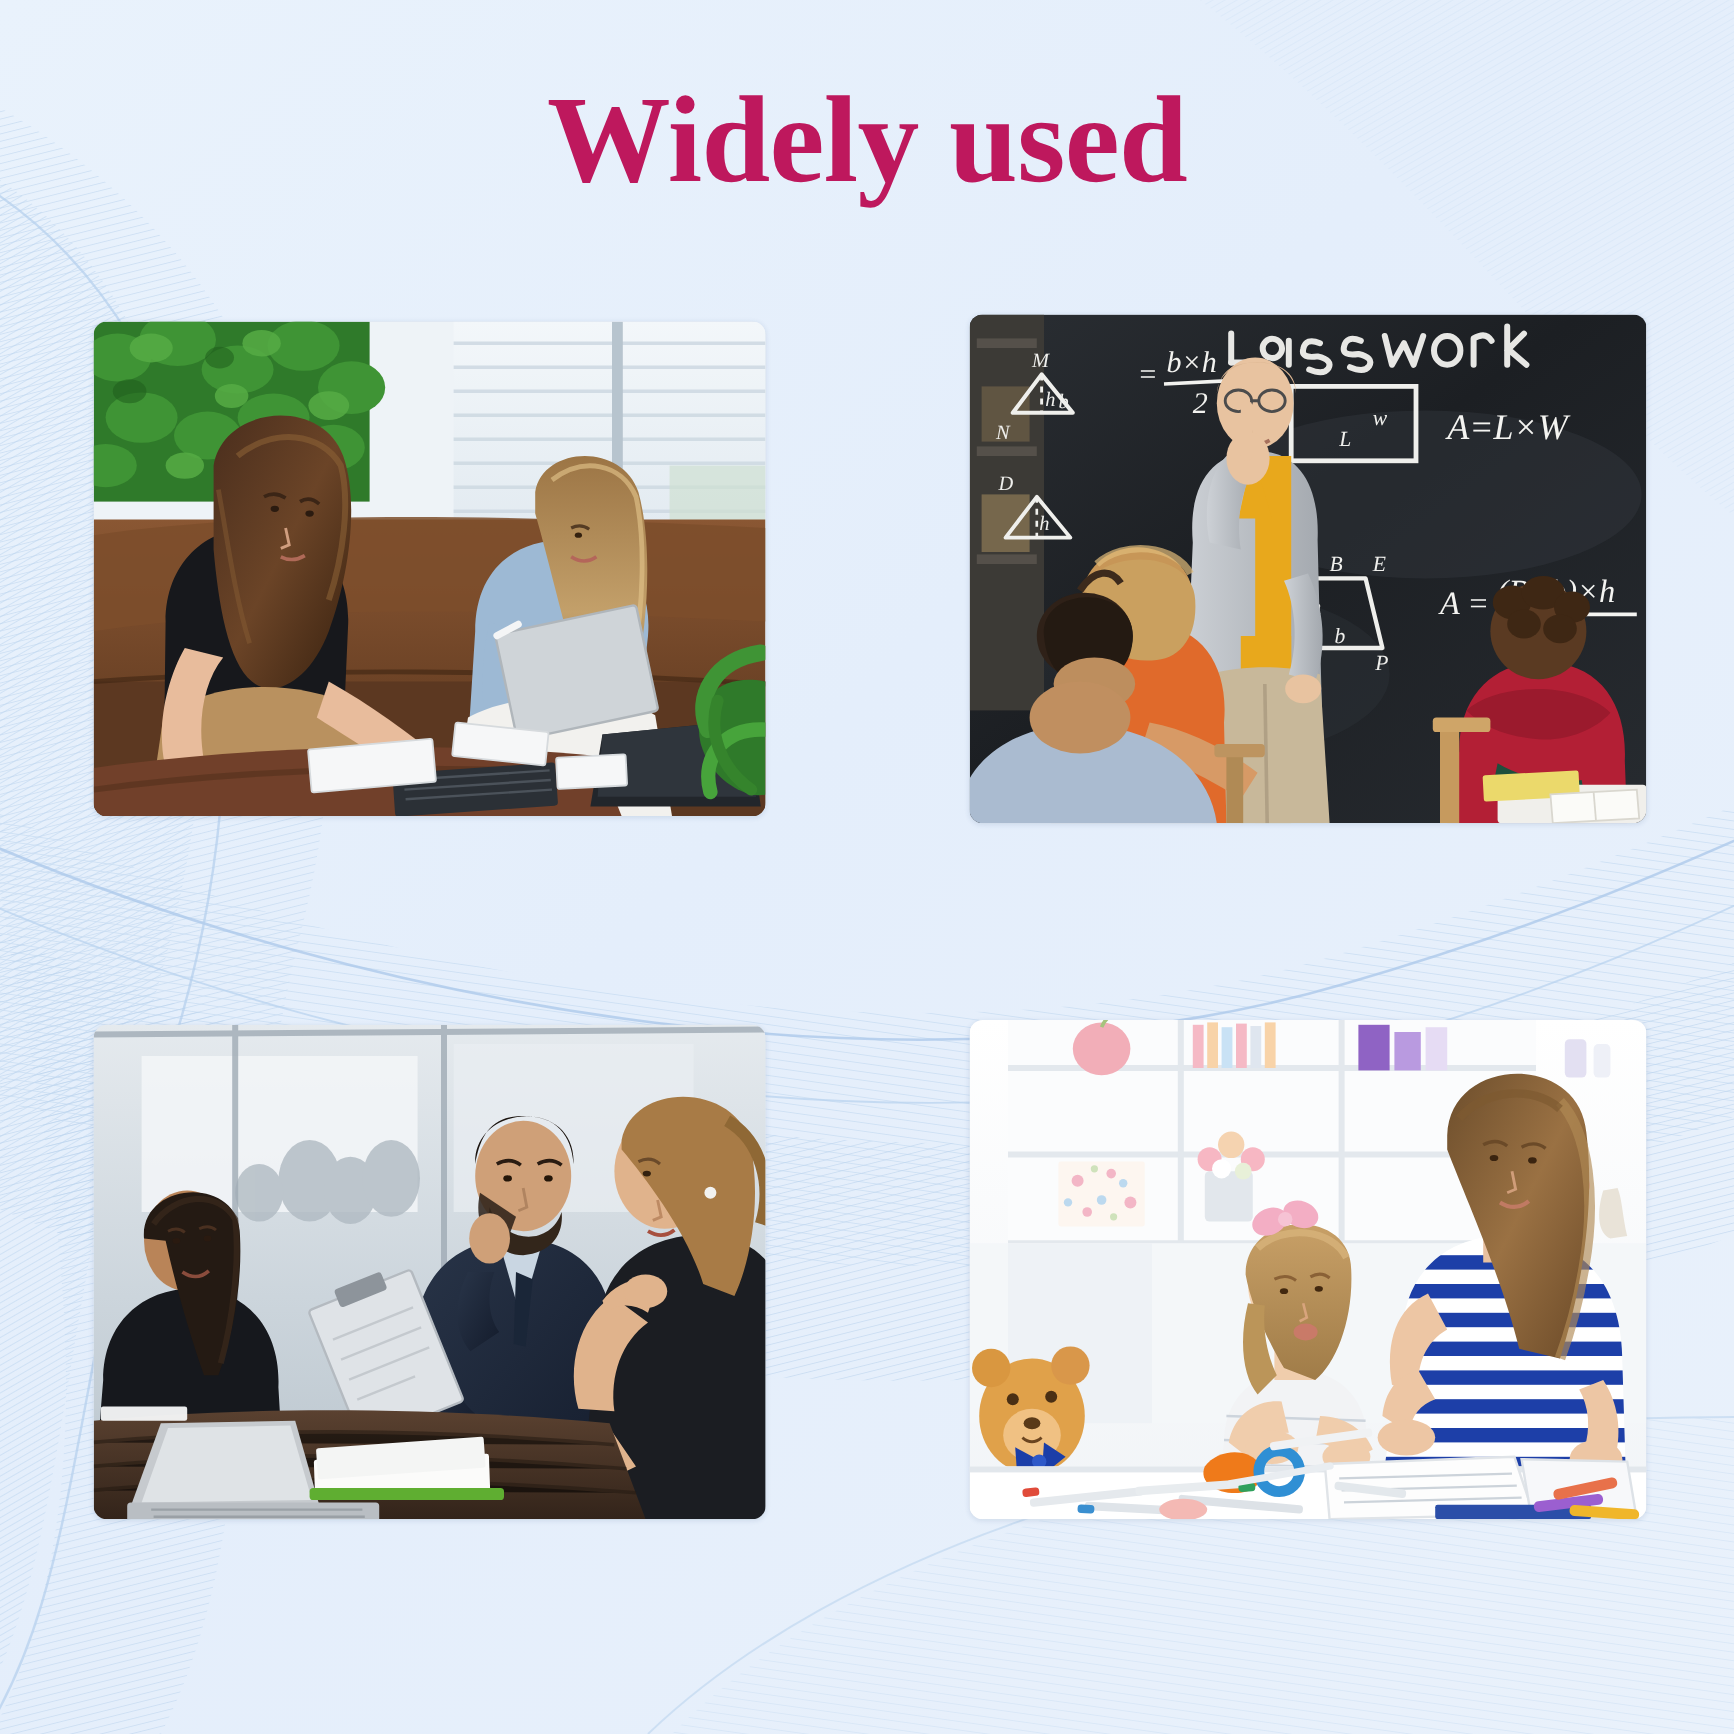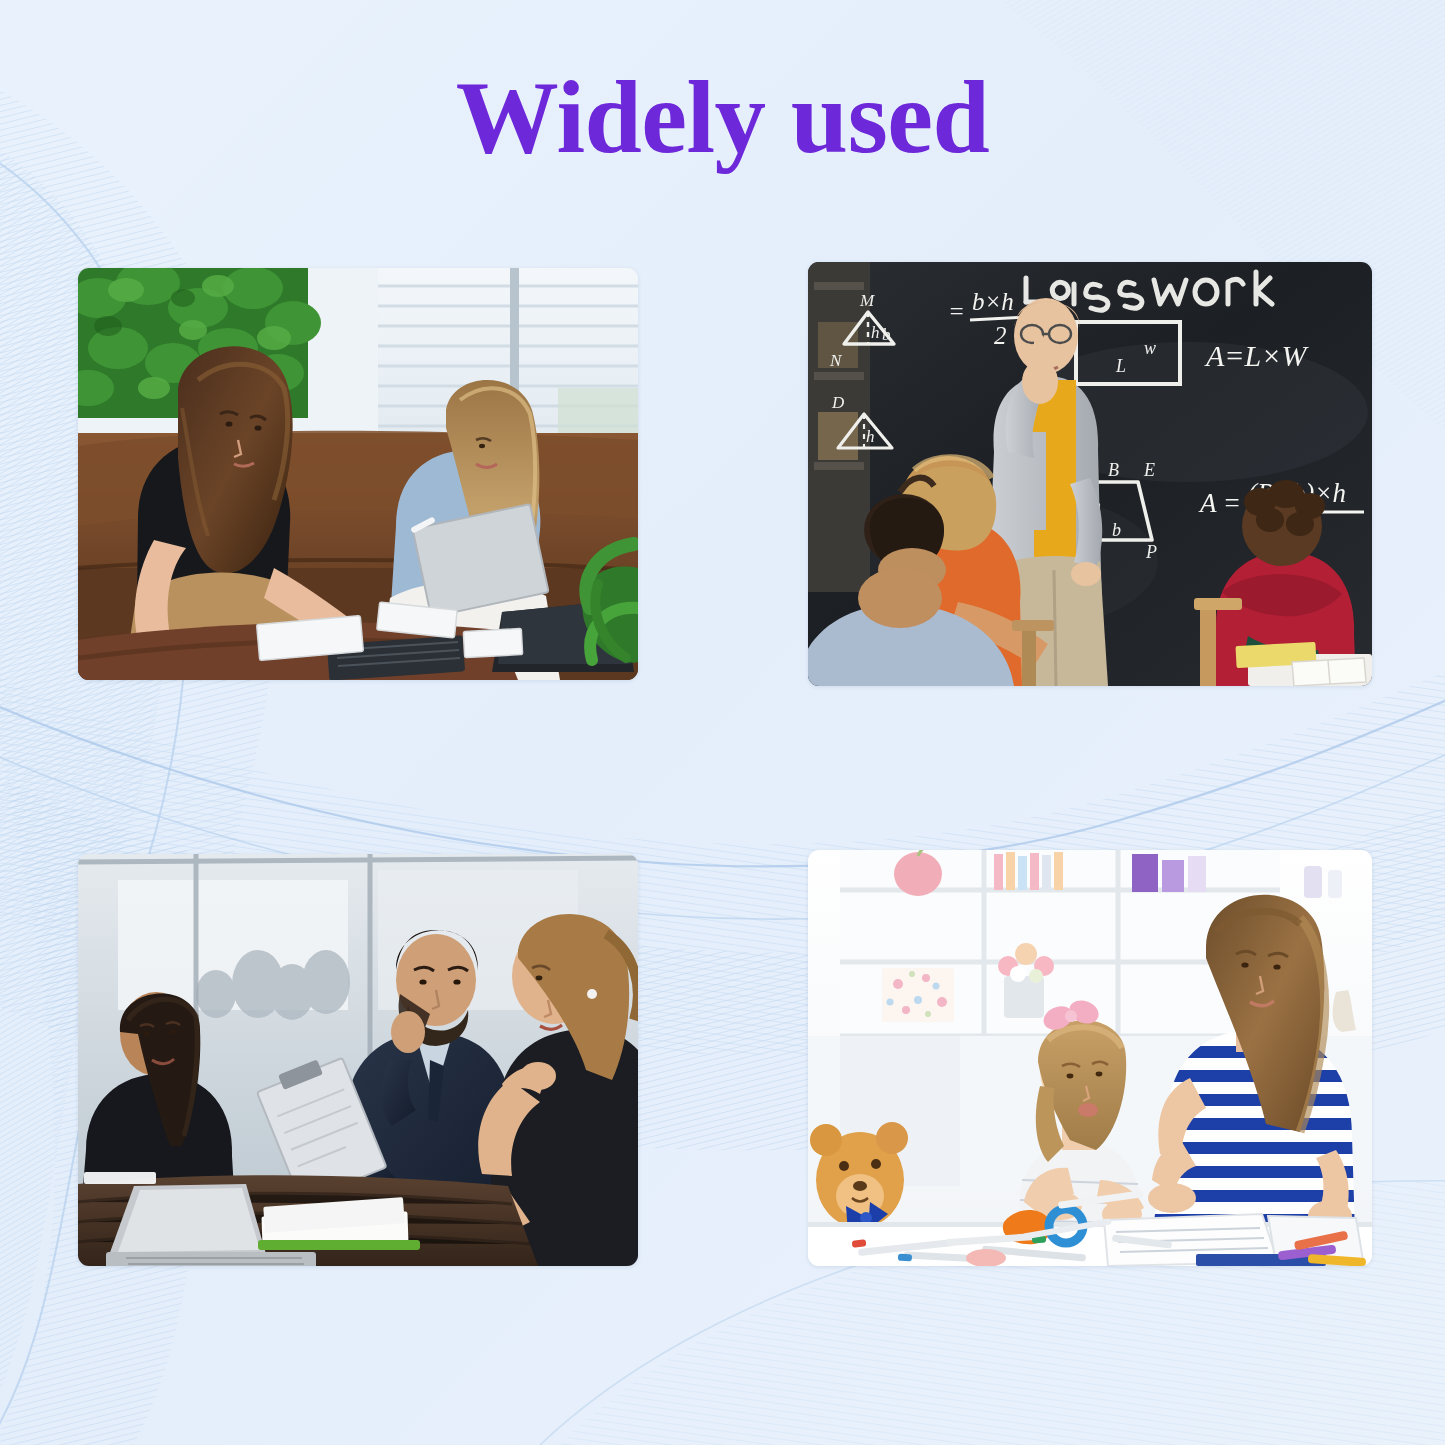--- a/index.html
+++ b/index.html
@@ -16,21 +16,21 @@
 
   
   .title {
     position:absolute;
     top:58px; left:0; width:100%;
     text-align:center;
     font-family:"Liberation Serif", serif;
     font-weight:bold;
     font-size:103px;
     letter-spacing:-0.5px;
-    color:#6d28d9;
+    color:#be185d;
     z-index:5;
     line-height:1.15;
   }
 
   
   .grid { position:absolute; inset:0; z-index:4; }
 
   .card { position:absolute; }
   .card.office { left:78px;  top:268px;  width:560px; height:412px; }
   .card.school { left:808px; top:262px;  width:564px; height:424px; }

